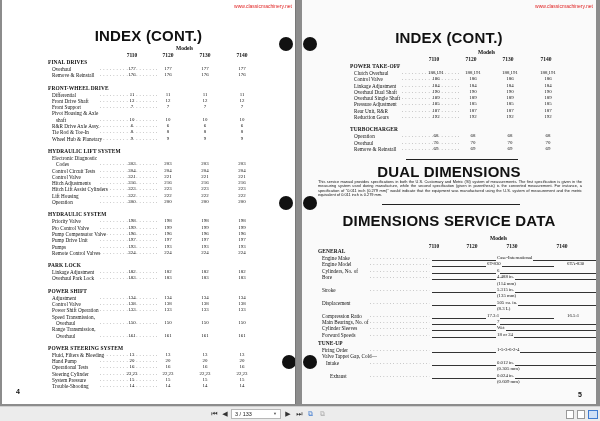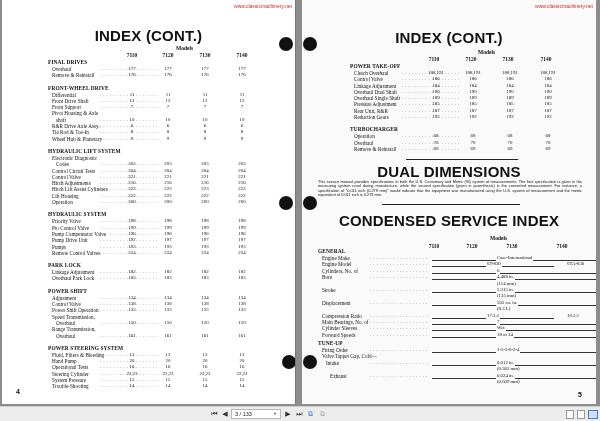--- a/index.html
+++ b/index.html
@@ -502,21 +502,21 @@
             <span class="val" style="left: 183px;">69</span>
           </div>
         </div>
       </div>
 
     <div class="rule" style="left:104px; top:159px; width:112px;"></div>
     <div class="big-title" style="top:163px; left:0;">DUAL DIMENSIONS</div>
     <div class="para" style="left:16px; top:180px; width:264px;">This service manual provides specifications in both the U.S. Customary and Metric (SI) system of measurements. The first specification is given in the measuring system used during manufacture, while the second specification (given in parenthesis) is the converted measurement. For instance, a specification of "0.011 inch (0.279 mm)" would indicate that the equipment was manufactured using the U.S. system of measurement and the metric equivalent of 0.011 inch is 0.279 mm.</div>
     <div class="rule" style="left:80px; top:204px; width:138px;"></div>
 
-    <div class="big-title" style="top:212px; left:0;">CONDENSED SERVICE INDEX</div>
+    <div class="big-title" style="top:212px; left:0;">DIMENSIONS SERVICE DATA</div>
     <div class="models-label" style="left:188px; top:235px;">Models</div>
     <div id="csd-models">
         <div class="model-head" style="left: 117px; top: 243px;">7110</div>
         <div class="model-head" style="left: 155px; top: 243px;">7120</div>
         <div class="model-head" style="left: 195px; top: 243px;">7130</div>
         <div class="model-head" style="left: 245px; top: 243px;">7140</div>
       </div>
     <div id="csd-body">
         <div class="section" style="left: 16px; top: 248px; width: 268px;">
           <div class="section-title">GENERAL</div>

